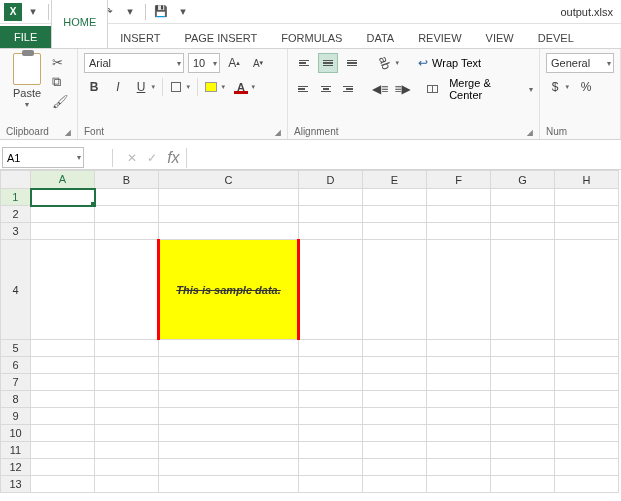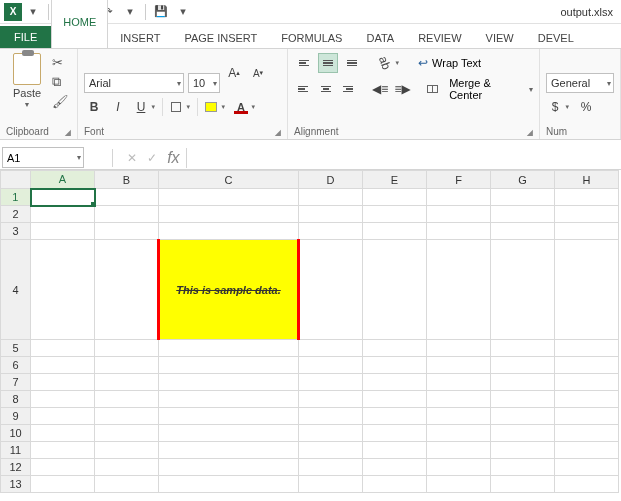--- a/index.html
+++ b/index.html
@@ -29,21 +29,21 @@
   .paste { width:42px; display:flex; flex-direction:column; align-items:center; gap:2px;}
   .paste .icon { width:28px; height:32px; background:#fff; border:1px solid #c7a96b; position:relative; border-radius:2px;}
   .paste .icon::before { content:""; position:absolute; top:-4px; left:8px; width:12px; height:6px; background:#888; border-radius:2px;}
   .paste .label { font-size:11px; color:#444;}
   .paste .drop { font-size:7px; color:#666;}
   .clip-side { display:flex; flex-direction:column; gap:4px; padding-top:2px;}
   .clip-side span { font-size:13px; color:#555;}
 
   
   .font-row { display:flex; gap:4px; align-items:center;}
-  .combo { height:20px; border:1px solid #c0c0c0; background:#fff; display:flex; align-items:center; padding:0 14px 0 4px; font-size:11px; color:#333; position:relative;margin-top:20px;}
+  .combo { height:20px; border:1px solid #c0c0c0; background:#fff; display:flex; align-items:center; padding:0 14px 0 4px; font-size:11px; color:#333; position:relative;}
   .combo .arrow { position:absolute; right:2px; font-size:8px; color:#666;}
   .fontname { width:100px;}
   .fontsize { width:32px;}
   .sqbtn { width:20px; height:20px; border:1px solid transparent; display:flex; align-items:center; justify-content:center; font-size:12px; color:#444;}
   .sqbtn .sub { font-size:7px; vertical-align:sub;}
   .sqbtn.split { width:26px; padding-right:8px; position:relative;}
   .sqbtn.split::after { content:"▾"; position:absolute; right:2px; font-size:7px; color:#666;}
   .underline { text-decoration: underline;}
   .font-color-bar { width:14px; height:3px; background:#c00000; display:block; margin-top:-2px;}
   .fill-swatch { width:12px; height:10px; background:#ffff00; border:1px solid #999;}

